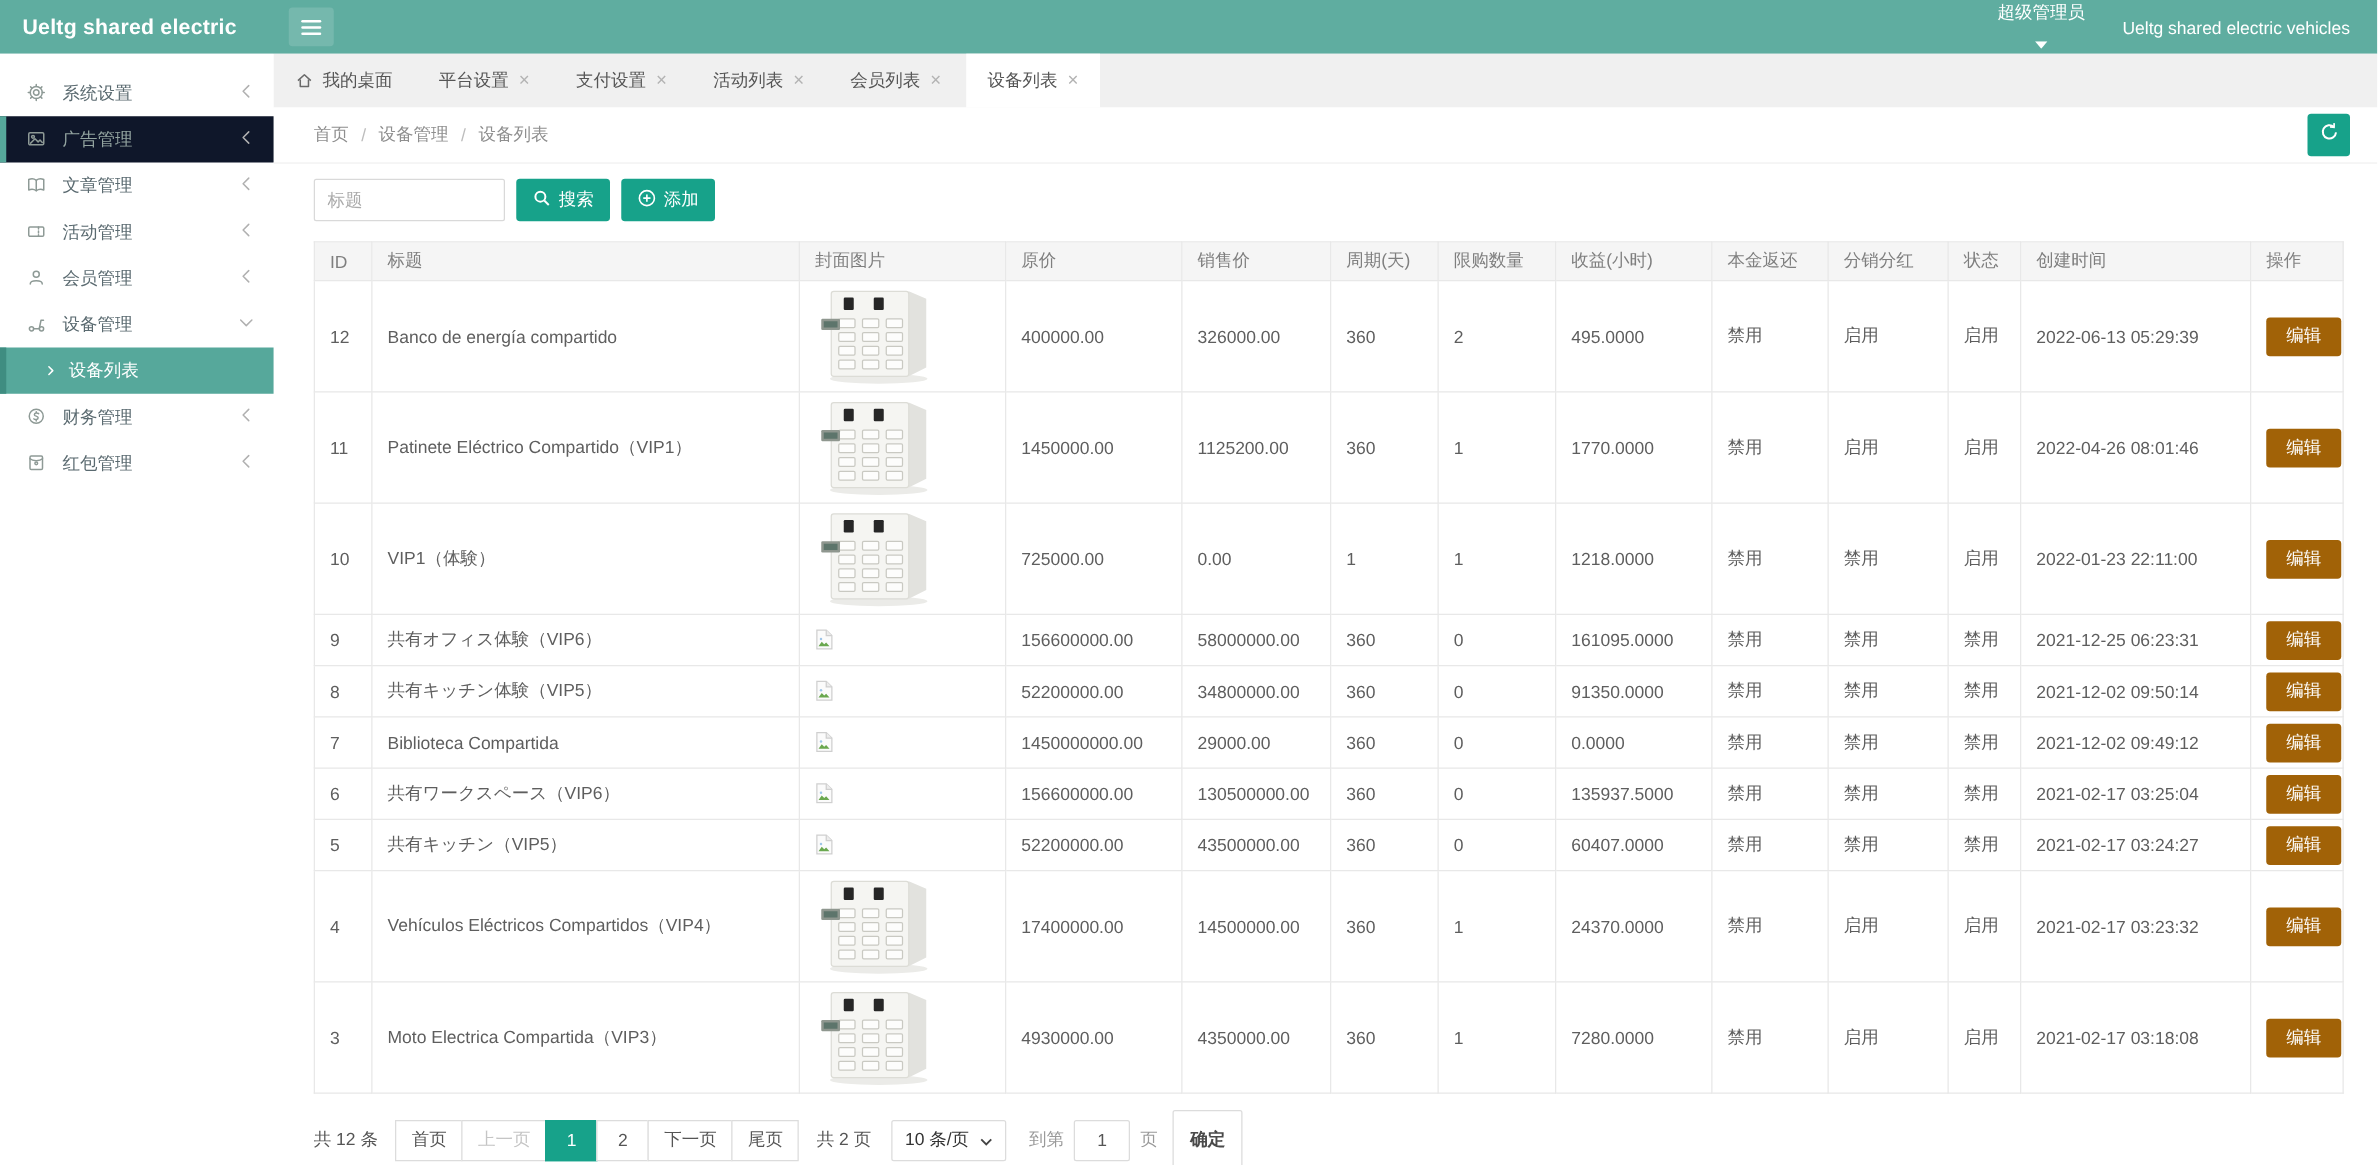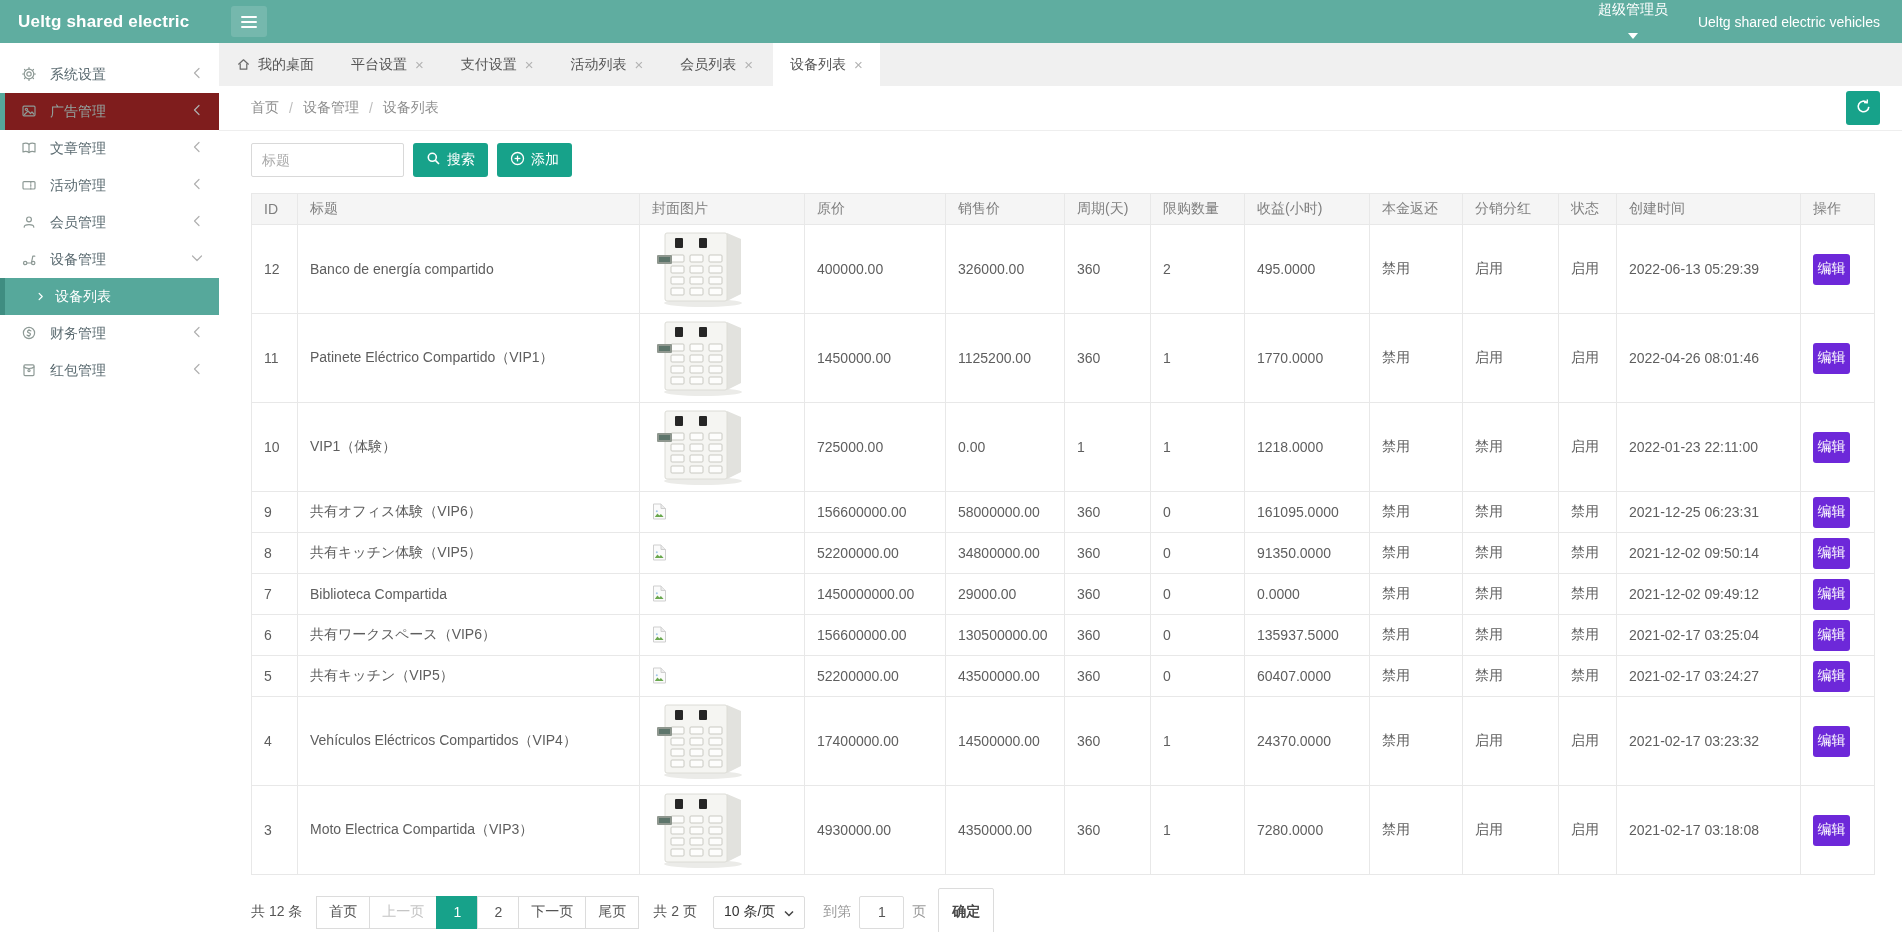--- a/index.html
+++ b/index.html
@@ -14,21 +14,21 @@
   .hamburger i { display:block; width:16px; height:2px; background:#fff; border-radius:1px; }
   .topbar .spacer { flex:1; }
   .admin { display:flex; align-items:center; gap:7px; font-size:14px; margin-right:30px; cursor:pointer;flex-direction:column; }
   .account { font-size:14px; margin-right:22px; }
 
   
   .sidebar { position:absolute; left:0; top:43px; bottom:0; width:219px; background:#fff; padding-top:13px; }
   .side-item { height:37px; display:flex; align-items:center; padding:0 14px 0 16px; border-left:5px solid transparent; color:#5a6a70; font-size:14px; cursor:pointer; }
   .side-item .s-icon { width:17px; height:17px; margin-right:12px; display:inline-flex; }
   .side-item .s-label { flex:1; }
-  .side-item.open { background:#7f1d1d; border-left-color:#56a89b; color:#93a4a0; }
+  .side-item.open { background:#0f172a; border-left-color:#56a89b; color:#93a4a0; }
   .submenu-item { height:37px; display:flex; align-items:center; gap:9px; padding-left:30px; background:#56a89b; border-left:5px solid #3f8d81; color:#fff; font-size:14px; cursor:pointer; }
 
   
   .tabbar { position:absolute; left:219px; right:0; top:43px; height:43px; background:#f0f0f0; display:flex; align-items:stretch;text-align:center; }
   .tab { display:flex; align-items:center; gap:8px; padding:0 17px; margin-right:3px; font-size:14px; color:#555; cursor:pointer; white-space:nowrap; }
   .tab.active { background:#fff; }
   .tab .close { color:#b3b3b3; font-size:15px; line-height:1; cursor:pointer; }
   .tab .home { display:inline-flex; margin-right:-1px; }
 
   
@@ -47,21 +47,21 @@
   .btn { height:34px; border:none; border-radius:3px; background:#17a28a; color:#fff; font-size:14px; padding:0 13px; display:inline-flex; align-items:center; gap:6px; cursor:pointer; font-family:inherit; }
 
   
   table.grid { margin-top:16px; border-collapse:collapse; table-layout:fixed; width:1623px; }
   table.grid th { background:#f5f5f5; border:1px solid #e8e8e8; height:31px; font-weight:normal; font-size:14px; color:#7f7f7f; text-align:left; padding:0 8px 0 12px; }
   table.grid td { border:1px solid #e8e8e8; font-size:14px; color:#5e5e5e; padding:4px 8px 4px 12px; vertical-align:middle; background:#fff; overflow:hidden; }
   tr.row-tall  { height:88px; }
   tr.row-short { height:41px; }
   .st-enabled { color:#53b567; }
   .st-disabled { color:#cdcdcd; }
-  .edit-btn { width:37px; height:31px; border:none; border-radius:3px; background:#6d28d9; color:#fff; font-size:14px; cursor:pointer; font-family:inherit; }
+  .edit-btn { width:60px; height:31px; border:none; border-radius:3px; background:#a16207; color:#fff; font-size:14px; cursor:pointer; font-family:inherit; }
   .thumb-box { width:102px; height:80px; display:flex; align-items:center; justify-content:center; }
   .broken-box { width:18px; height:18px; display:flex; align-items:flex-start; }
 
   
   .pager { display:flex; align-items:center; margin-top:13px; font-size:14px; color:#555; }
   .pager .total { margin-right:14px; }
   .pg-group { display:flex; }
   .pg-btn { min-width:42px; height:33px; padding:0 12px; background:#fff; border:1px solid #dcdcdc; margin-left:-1px; display:flex; align-items:center; justify-content:center; font-size:14px; color:#555; cursor:pointer; }
   .pg-btn:first-child { margin-left:0; }
   .pg-btn.disabled { color:#c5c5c5; cursor:default; }

